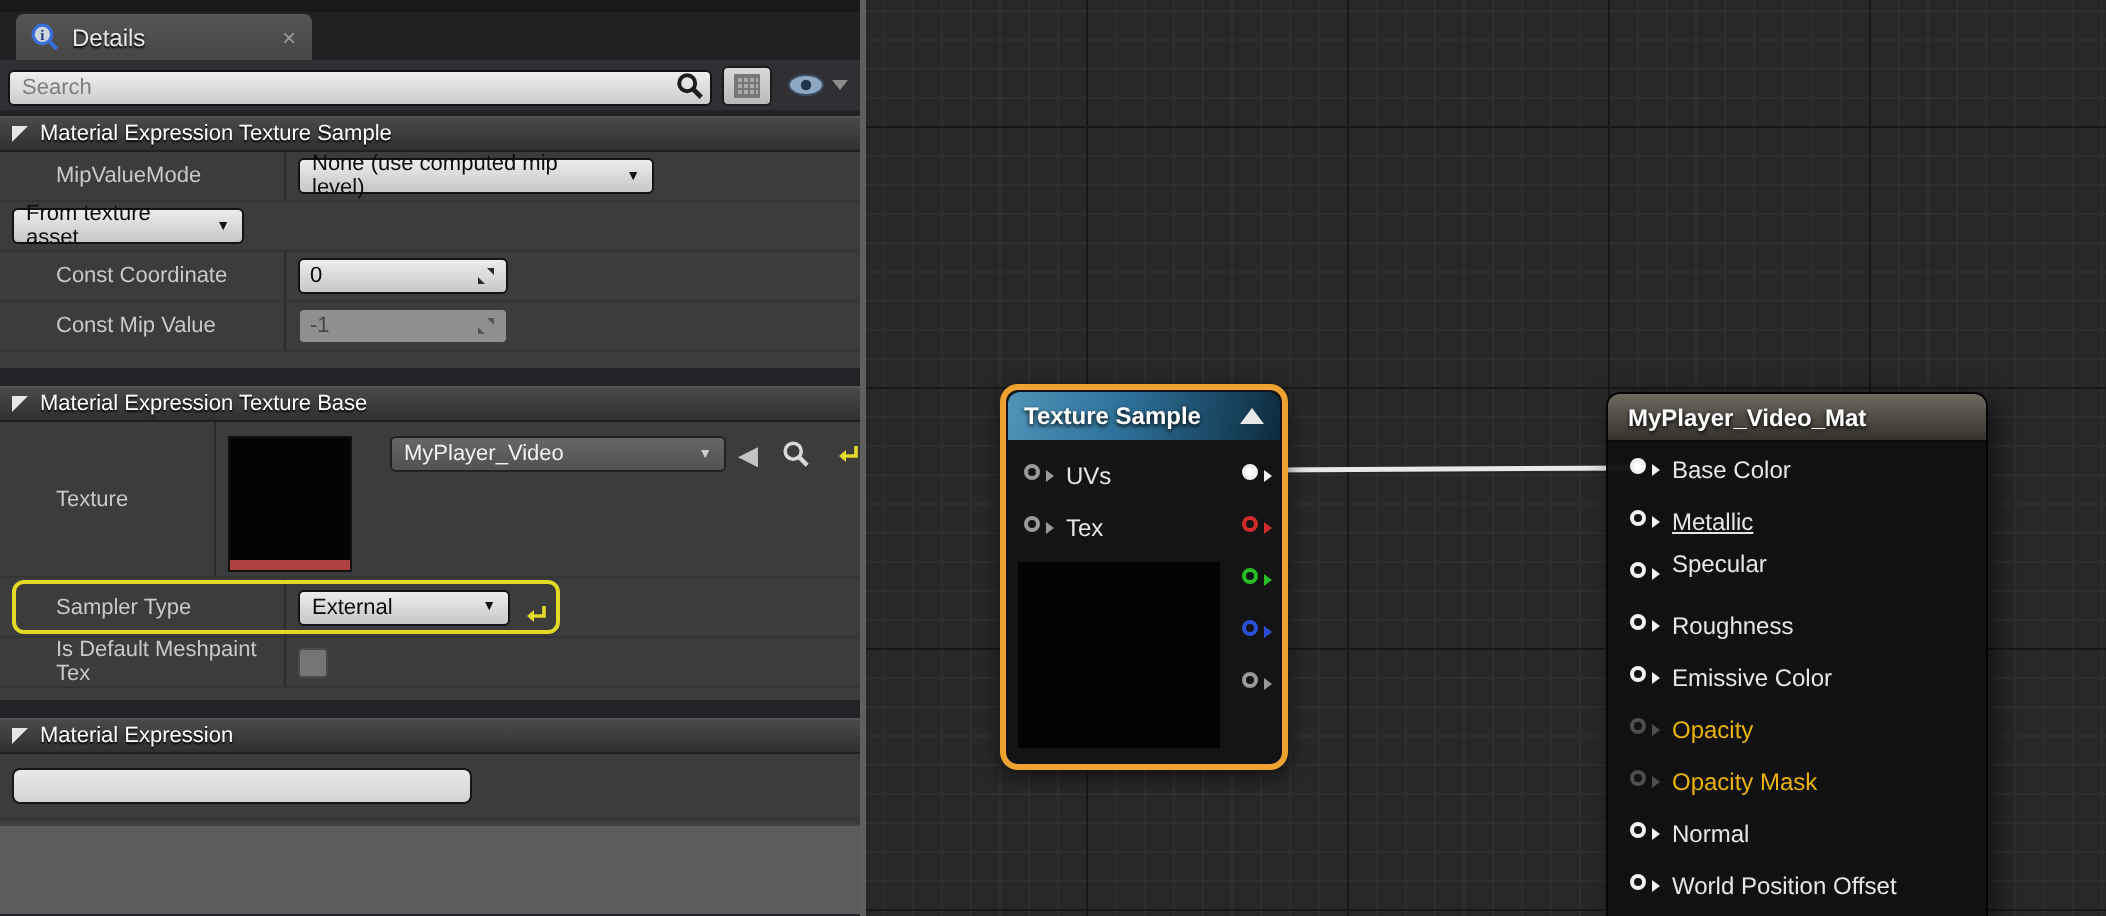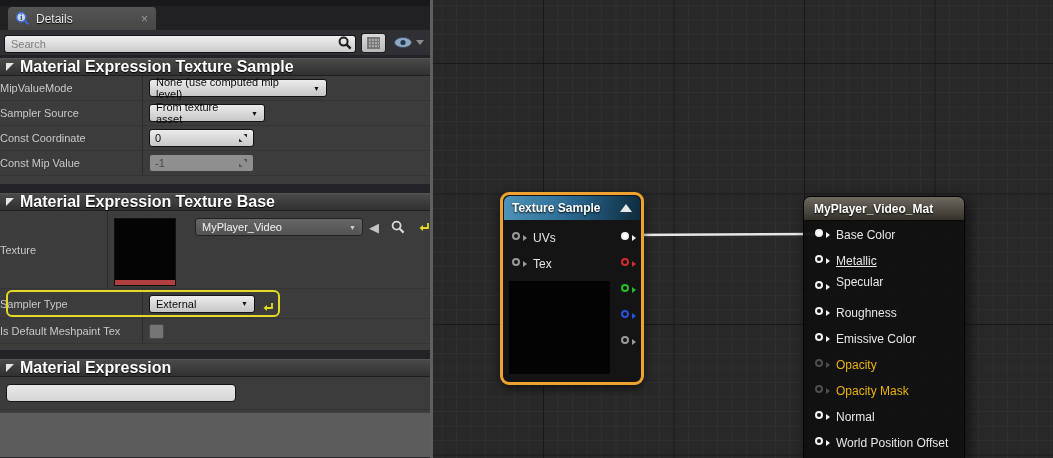--- a/index.html
+++ b/index.html
@@ -31,25 +31,25 @@
   .eye-btn { display:flex; align-items:center; gap:3px; padding:0 2px; }
   .caret-down { width:0; height:0; border-left:4px solid transparent; border-right:4px solid transparent;
                 border-top:5px solid #8d8d8d; }
 
   .section { margin:0; }
   .sec-gap { height:9px; background:#232327; }
   .sec-header { height:18px; background:linear-gradient(#4a4a4a,#303030);
       border-top:1px solid #545454; border-bottom:1px solid #1f1f1f;
       display:flex; align-items:center; gap:6px; padding-left:6px; }
   .tri-expanded { width:0; height:0; border-top:8px solid #e6e6e6; border-right:8px solid transparent; }
-  .sec-title { color:#fff; font-weight:bold; font-size:16px; text-shadow:0 1px 1px #000; }
+  .sec-title { color:#fff; font-weight:normal; font-size:11px; text-shadow:0 1px 1px #000; }
   .sec-body { background:#3c3c3c; }
   .prow { display:flex; align-items:center; min-height:25px; border-bottom:1px solid #343434; position:relative; }
   .prow:last-child { border-bottom:none; }
-  .plabel { width:143px; padding-left:0; color:#c9c9c9; font-size:11px; align-self:stretch;
+  .plabel { width:143px; padding-left:28px; color:#c9c9c9; font-size:11px; align-self:stretch;
             display:flex; align-items:center; border-right:1px solid #2b2b2b; }
   .pvalue { flex:1; display:flex; align-items:flex-end; padding-left:6px; gap:6px; }
 
   .dd-light { background:linear-gradient(#ececec,#c6c6c6); border:1px solid #141414; border-radius:3px;
       height:18px; display:flex; align-items:center; justify-content:space-between;
       font-size:11px; color:#0c0c0c; padding:0 6px; }
   .dd-arrow { font-size:7px; color:#111; margin-left:8px; }
   .spin { background:linear-gradient(#ececec,#c8c8c8); border:1px solid #141414; border-radius:3px;
       height:18px; width:105px; display:flex; align-items:center; justify-content:space-between;
       font-size:11px; color:#0c0c0c; padding:0 5px; }
@@ -114,21 +114,21 @@
   #ts-header { position:absolute; left:1px; top:1px; right:1px; height:24px;
       background:linear-gradient(100deg,#4f94b9 0%,#2d6e96 45%,#0d2b3e 100%);
       border-radius:6px 6px 0 0; display:flex; align-items:center; justify-content:space-between;
       padding:12px 8px; }
   .node-title { color:#fff; font-weight:bold; font-size:12px; text-shadow:0 1px 2px #000; }
   .tri-up { width:0; height:0; border-left:6px solid transparent; border-right:6px solid transparent;
       border-bottom:8px solid #e8e8e8; }
   #ts-preview { position:absolute; left:6px; top:86px; width:101px; height:93px; background:#030303; }
 
   
-  #mat-node { position:absolute; left:370px; top:196px; width:162px; height:263px;
+  #mat-node { position:absolute; left:370px; top:196px; width:191px; height:263px;
       background:rgba(17,17,17,0.96); border-radius:7px 7px 0 0; border:1px solid #050505;
       box-shadow:4px 4px 14px rgba(0,0,0,0.55); }
   #mat-header { height:24px; background:linear-gradient(#6e6a60,#35322c);
       border-radius:6px 6px 0 0; display:flex; align-items:center; padding:0 10px;
       border-bottom:1px solid #0a0a0a; }
 </style>
 </head>
 <body>
 
 <div id="stage">
@@ -179,21 +179,20 @@
         <div class="prow">
           <div class="plabel">MipValueMode</div>
           <div class="pvalue">
             <div class="dd-light" style="width:178px">
               <span>None (use computed mip level)</span>
               <span class="dd-arrow">▼</span>
             </div>
           </div>
         </div>
         <div class="prow">
-          <div class="plabel">Sampler Source</div>
           <div class="pvalue">
             <div class="dd-light" style="width:116px">
               <span>From texture asset</span>
               <span class="dd-arrow">▼</span>
             </div>
           </div>
         </div>
         <div class="prow">
           <div class="plabel">Const Coordinate</div>
           <div class="pvalue">

